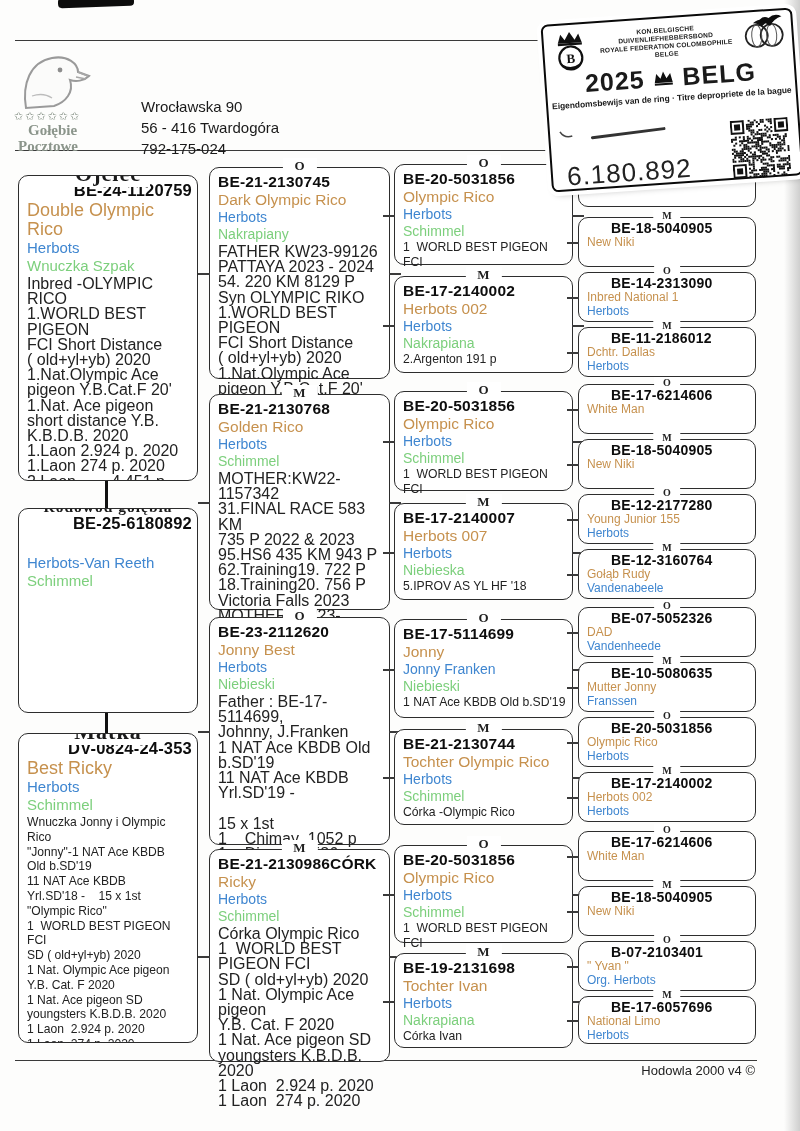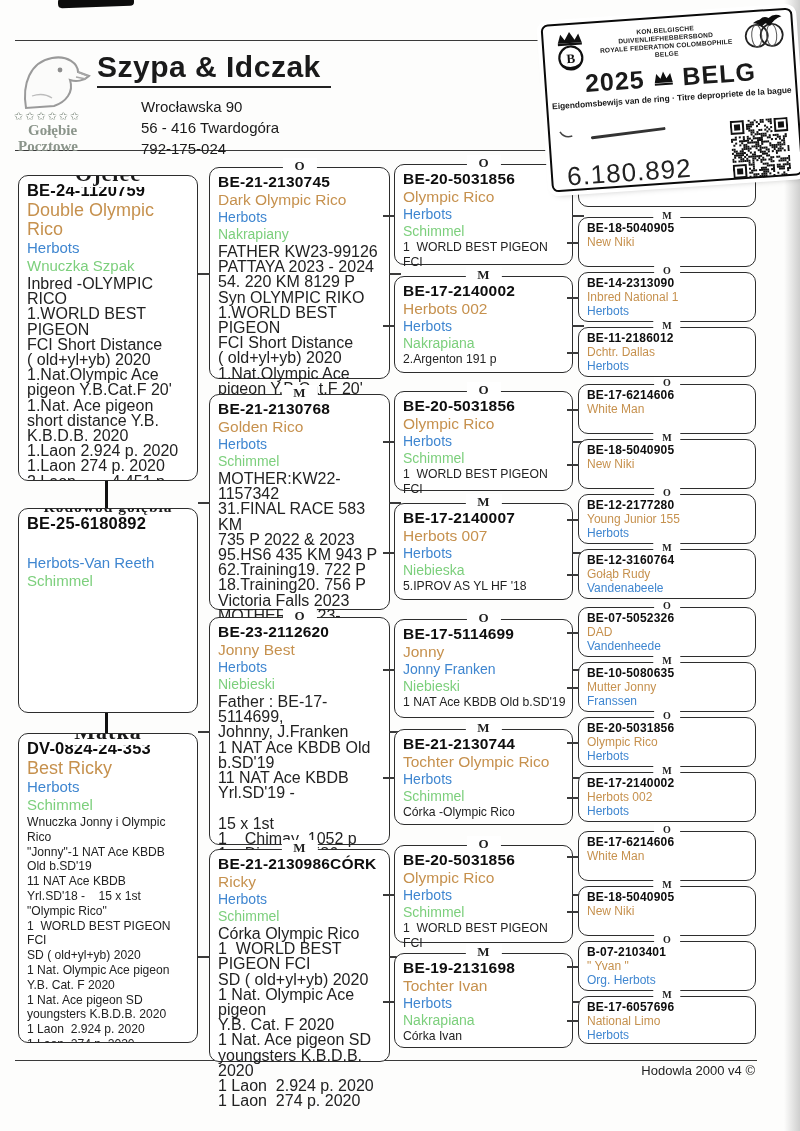--- a/index.html
+++ b/index.html
@@ -47,32 +47,32 @@
   .pbox{overflow:visible;}
   .g2::after,.g3::after{content:"";position:absolute;right:-12px;top:50%;width:12px;border-top:2px solid #3a3a3a;}
   .colbox.haslink::after{content:"";position:absolute;right:-12px;top:56%;width:12px;border-top:2px solid #3a3a3a;}
   .sex{position:absolute;top:-10px;left:50%;transform:translateX(-50%);background:#fff;padding:0 12px;
         font-family:"Liberation Serif",serif;font-weight:bold;font-size:13px;color:#222;}
   .g4 .sex{font-size:10px;top:-8px;padding:0 9px;}
   .seclabel{position:absolute;top:-15px;left:50%;transform:translateX(-50%);background:#fff;padding:0 9px;
         font-family:"Liberation Serif",serif;font-weight:bold;font-size:22px;white-space:nowrap;letter-spacing:1px;}
   .seclabel.mid{font-size:15.5px;top:-11px;}
   .ring{font-size:15.5px;font-weight:bold;line-height:19px;color:#0d0d0d;letter-spacing:.2px;}
-  .colbox .ring{font-size:16.5px;line-height:21px;}
+  .colbox .ring{font-size:16.5px;line-height:21px;text-align:right;}
   .pname{font-size:15.5px;line-height:18px;color:#c6914e;}
   .strain{font-size:14px;line-height:16.5px;color:#3f86d0;}
   .pcolor{font-size:14px;line-height:16.5px;color:#7ccf7c;}
   .notes{font-size:16px;line-height:15.2px;color:#222;white-space:pre-wrap;margin-top:2px;}
   .colbox .pname{font-size:18px;line-height:19px;}
   .colbox .strain,.colbox .pcolor{font-size:15px;line-height:17.5px;}
   #mother-box .notes{font-size:12.1px;line-height:14.8px;}
   #bird-box .ring{margin-bottom:20px;}
   .g3 .notes{margin-top:1px;font-size:12.2px;}
   .g4{padding-top:3px;}
-  .g4 .ring{font-size:12px;line-height:15px;}
+  .g4 .ring{font-size:14px;line-height:15px;margin-left:24px;}
   .g4 .pname{font-size:12px;line-height:13.5px;}
   .g4 .strain{font-size:12px;line-height:13.5px;}
 
   .footer-credit{position:absolute;right:45px;top:1063px;font-size:13px;color:#222;}
 </style>
 </head>
 <body>
 
 <div class="page">
 
@@ -86,21 +86,20 @@
       <path d="M8 58 C4 34 12 12 34 8 C50 5 60 14 60 22 L71 26 C66 31 58 32 52 30 C56 42 48 52 36 56 Z" fill="#fbfbfa" stroke="#9a9a9a" stroke-width="2"></path>
       <circle cx="42" cy="20" r="2.4" fill="#8d8d8d"></circle>
       <path d="M60 22 L70 26 M58 27 L68 29" stroke="#a7a7a7" stroke-width="1.4" fill="none"></path>
       <path d="M14 46 C20 44 28 44 34 48" stroke="#bcbcbc" stroke-width="1.3" fill="none"></path>
     </svg>
     <div class="stars">✩✩✩✩✩✩</div>
     <div class="lg1">Gołębie</div>
     <div class="lg2">Pocztowe</div>
   </div>
 
-  <div class="title">Szypa &amp; Idczak</div>
   <div class="addr">
     <div>Wrocławska 90</div>
     <div>56 - 416  Twardogóra</div>
     <div>792-175-024</div>
   </div>
 
   <div class="sticker">
     <svg class="st-bird" width="28" height="16" viewBox="0 0 28 16">
       <path d="M1 9 Q6 1 12 5 Q18 0 25 4 Q17 6 13 13 Q8 8 1 9 Z" fill="#0d0d0d"></path>
     </svg>

